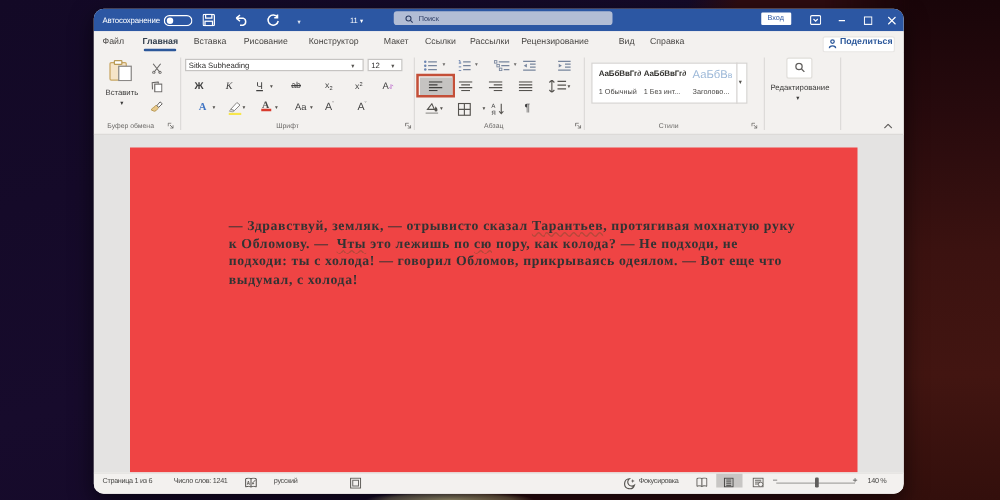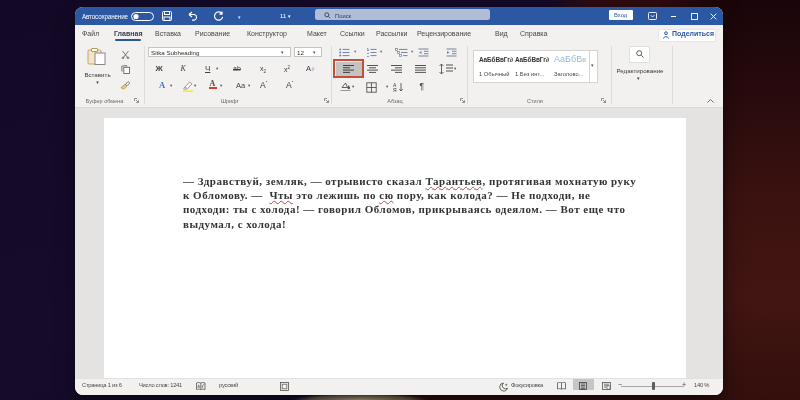--- a/index.html
+++ b/index.html
@@ -15,21 +15,21 @@
 background:radial-gradient(ellipse 50% 50% at 50% 50%,rgba(205,195,145,.9),rgba(200,190,135,.45) 55%,rgba(200,190,130,0) 75%);}
 .win{position:absolute;left:75px;top:7px;width:648px;height:388px;border-radius:8px;overflow:hidden;background:#f3f1ef;box-shadow:0 6px 18px rgba(0,0,0,.55);}
 .titlebar{position:absolute;left:0;top:0;width:100%;height:18px;background:#2c57a3;}
 .tb{position:absolute;color:#fff;font-size:6px;}
 .tabrow{position:absolute;left:0;top:18px;width:100%;height:17px;background:#f3f1ef;}
 .tab{position:absolute;top:0;height:17px;line-height:18px;font-size:7px;color:#484644;}
 .ribbon{position:absolute;left:0;top:35px;width:100%;height:66px;background:#f3f1ef;border-bottom:1px solid #dcdad8;box-sizing:border-box;}
 .glabel{position:absolute;font-size:5.5px;color:#6a6866;}
 .vsep{position:absolute;top:4px;height:58px;width:1px;background:#dddbd9;}
 .docarea{position:absolute;left:0;top:101px;width:100%;height:270px;background:#e4e3e2;}
-.page{position:absolute;left:29px;top:10px;width:582px;height:260px;background:#ffffff;}
+.page{position:absolute;left:29px;top:10px;width:582px;height:260px;background:#ef4444;}
 .doctext{position:absolute;left:79px;top:56px;width:470px;white-space:nowrap;font-family:'Liberation Serif',serif;font-weight:700;font-size:11px;line-height:14.2px;color:#333;letter-spacing:0.5px;}
 .sp{text-decoration:underline wavy #b8473a 1px;text-underline-offset:0.5px;text-decoration-skip-ink:none;}
 .statusbar{position:absolute;left:0;top:371px;width:100%;height:17px;background:#f3f1ef;border-top:1px solid #e3e1df;font-size:6px;color:#4b4a48;}
 .sb{position:absolute;top:3px;font-size:5.8px;color:#4b4a48;letter-spacing:-0.25px;}
 </style>
 </head>
 <body>
 <div class="deskdiag"></div>
 <div class="deskright"></div>
 <div class="streak"></div>

